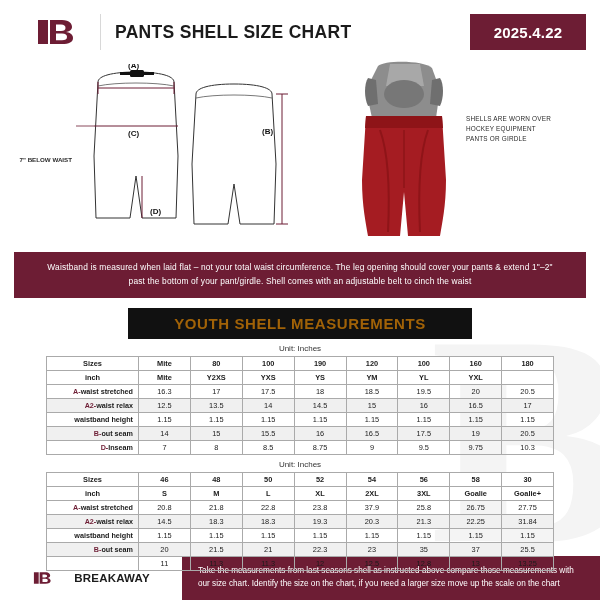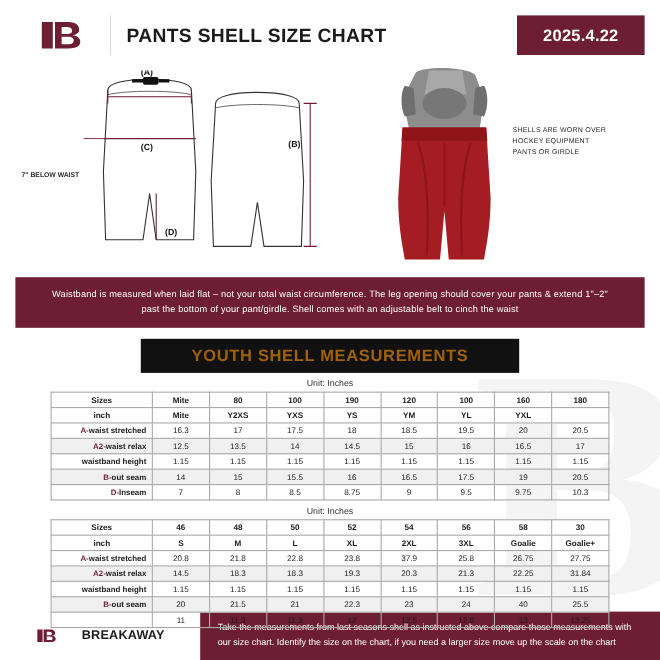--- a/index.html
+++ b/index.html
@@ -455,22 +455,22 @@
           <td>1.15</td>
           <td>1.15</td>
         </tr>
         <tr class="alt">
           <td class="rowhead"><span class="tag">B-</span><span>out seam</span></td>
           <td>20</td>
           <td>21.5</td>
           <td>21</td>
           <td>22.3</td>
           <td>23</td>
-          <td>24</td>
-          <td>40</td>
+          <td>35</td>
+          <td>37</td>
           <td>25.5</td>
         </tr>
         <tr>
           <td class="rowhead"></td>
           <td>11</td>
           <td>11.3</td>
           <td>11.3</td>
           <td>12</td>
           <td>12.5</td>
           <td>12.8</td>

